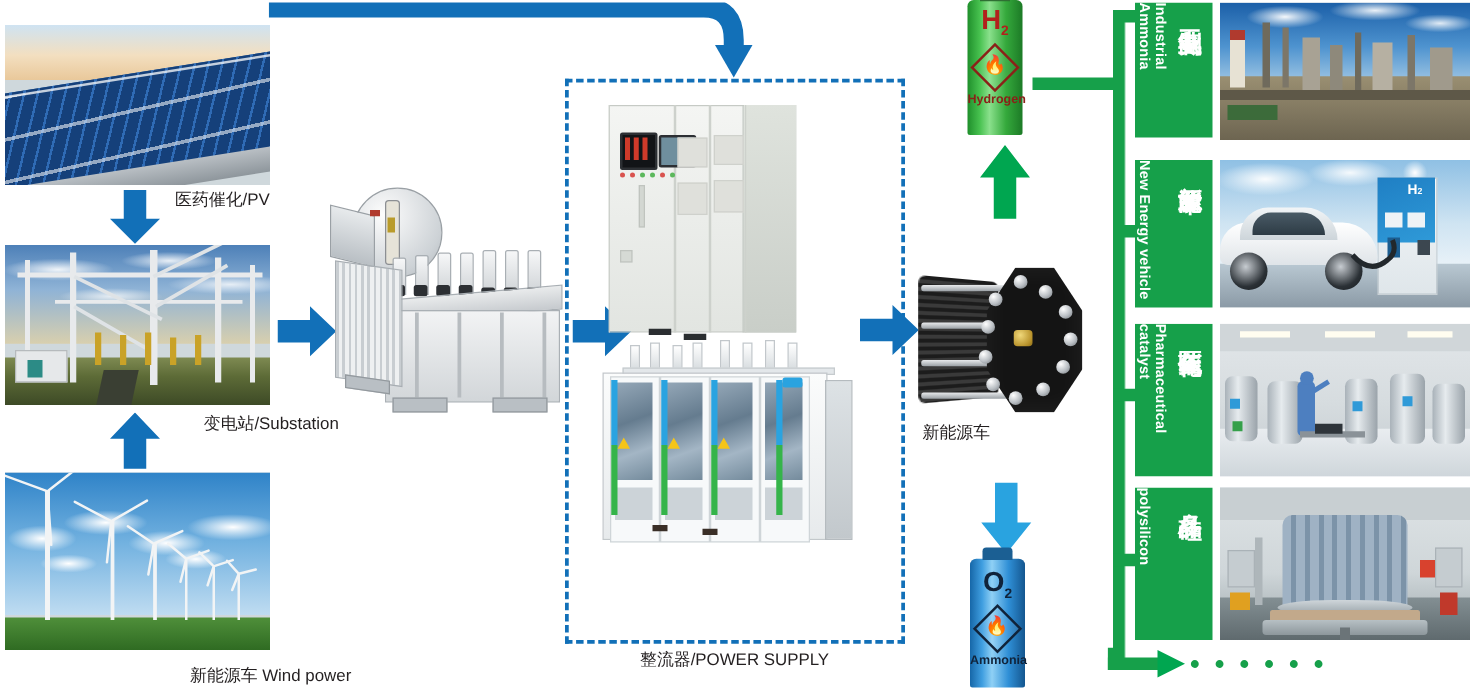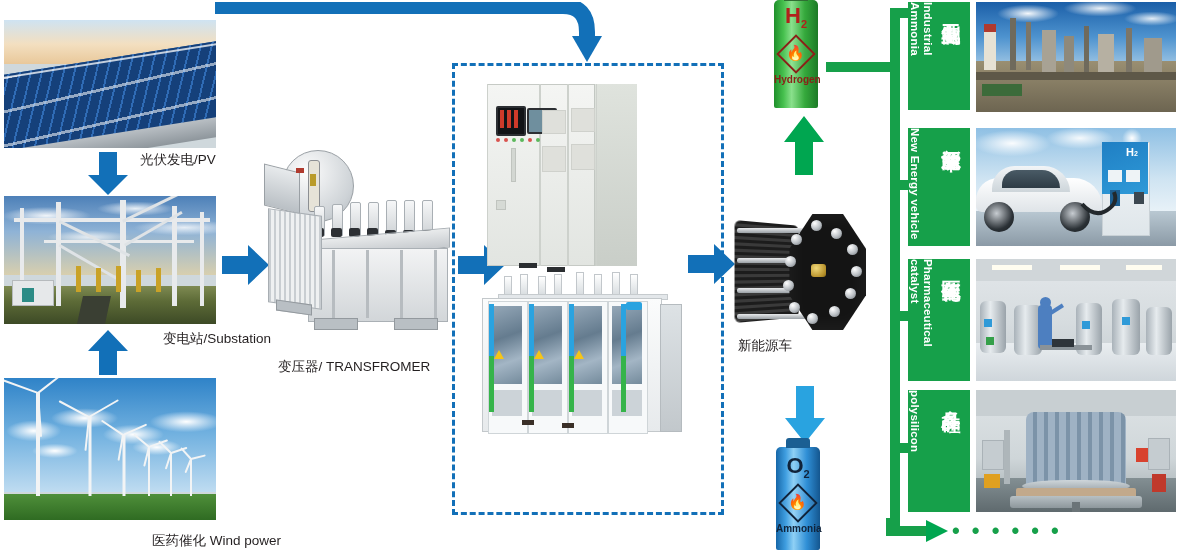--- a/index.html
+++ b/index.html
@@ -140,21 +140,21 @@
     <polygon class="arr-blue" points="357,34 387,34 372,60"></polygon>
   </svg>
 
   <div class="photo" style="left:4px;top:20px;width:212px;height:128px;">
     <div class="sky pv-sky"></div>
     <div class="pv-field"></div>
     <div class="pv-rows"></div>
     <div class="pv-edge"></div>
     <div style="position:absolute;left:0;right:0;top:31%;height:2px;background:rgba(255,255,255,.75);transform:skewY(-9deg);"></div>
   </div>
-  <div class="lbl-text" style="left:140px;top:151px;">光伏发电/PV</div>
+  <div class="lbl-text" style="left:140px;top:151px;">医药催化/PV</div>
 
   <svg class="abs" style="left:86px;top:152px;" width="44" height="44">
     <polygon class="arr-blue" points="13,0 31,0 31,23 42,23 22,43 2,23 13,23"></polygon>
   </svg>
 
   <div class="photo" style="left:4px;top:196px;width:212px;height:128px;">
     <div class="sky ss-sky"></div>
     <div class="ss-clouds"></div>
     <div class="ground ss-ground"></div>
 
@@ -218,21 +218,21 @@
       <i class="b" style="left:1px;top:0;width:17px;transform:rotate(108deg);"></i>
       <i class="b" style="left:1px;top:0;width:17px;transform:rotate(224deg);"></i>
     </div>
     <div class="turb" style="left:186px;top:80px;width:2px;height:38px;">
       <i class="mast" style="width:2px;height:38px;"></i>
       <i class="b" style="left:1px;top:0;width:15px;transform:rotate(-14deg);"></i>
       <i class="b" style="left:1px;top:0;width:15px;transform:rotate(112deg);"></i>
       <i class="b" style="left:1px;top:0;width:15px;transform:rotate(228deg);"></i>
     </div>
   </div>
-  <div class="lbl-text" style="left:152px;top:532px;">医药催化 Wind power</div>
+  <div class="lbl-text" style="left:152px;top:532px;">新能源车 Wind power</div>
 
   <svg class="abs" style="left:222px;top:244px;" width="48" height="42">
     <polygon class="arr-blue" points="0,12 26,12 26,1 47,21 26,41 26,30 0,30"></polygon>
   </svg>
 
   <div class="tx" style="left:258px;top:150px;width:196px;height:190px;">
     <div class="drum" style="left:24px;top:0px;width:70px;height:70px;"></div>
     <div class="drumbody" style="left:6px;top:18px;width:34px;height:40px;transform:skewY(14deg);"></div>
     <div class="gauge" style="left:50px;top:10px;width:10px;height:50px;"></div>
     <div style="position:absolute;left:52px;top:24px;width:6px;height:12px;background:#b99b2a;"></div>
@@ -256,21 +256,20 @@
     <div class="tank" style="left:50px;top:98px;width:138px;height:72px;"></div>
     <div class="fin" style="left:10px;top:62px;width:52px;height:92px;transform:skewY(8deg);"></div>
     <div style="position:absolute;left:74px;top:100px;width:3px;height:68px;background:#b7bcc0;"></div>
     <div style="position:absolute;left:108px;top:100px;width:3px;height:68px;background:#b7bcc0;"></div>
     <div style="position:absolute;left:142px;top:100px;width:3px;height:68px;background:#b7bcc0;"></div>
     <div style="position:absolute;left:176px;top:100px;width:3px;height:68px;background:#b7bcc0;"></div>
     <div class="foot" style="left:56px;top:168px;width:42px;height:10px;"></div>
     <div class="foot" style="left:136px;top:168px;width:42px;height:10px;"></div>
     <div class="foot" style="left:18px;top:152px;width:34px;height:9px;transform:skewY(8deg);"></div>
   </div>
-  <div class="lbl-text" style="left:278px;top:358px;">变压器/ TRANSFROMER</div>
 
   <svg class="abs" style="left:458px;top:244px;" width="48" height="42">
     <polygon class="arr-blue" points="0,12 26,12 26,1 47,21 26,41 26,30 0,30"></polygon>
   </svg>
 
   <div class="dashbox" style="left:452px;top:63px;width:266px;height:446px;"></div>
 
   <div class="cab" style="left:487px;top:84px;width:150px;height:182px;">
     <div class="body"></div>
     <div class="side" style="width:42px;"></div>
@@ -334,20 +333,21 @@
     <div class="stripe-b" style="left:145px;top:14px;height:52px;"></div>
     <div class="stripe-g" style="left:145px;top:66px;height:56px;"></div>
     <div class="warn" style="left:18px;top:60px;"></div>
     <div class="warn" style="left:58px;top:60px;"></div>
     <div class="warn" style="left:98px;top:60px;"></div>
     <div style="position:absolute;left:150px;top:12px;width:16px;height:8px;background:#2aa3e0;border-radius:2px;"></div>
     <div style="position:absolute;left:46px;top:130px;width:12px;height:5px;background:#3a2f27;"></div>
     <div style="position:absolute;left:86px;top:133px;width:12px;height:5px;background:#3a2f27;"></div>
   </div>
 
+  <div class="lbl-text" style="left:512px;top:519px;">整流器/POWER SUPPLY</div>
 
   <svg class="abs" style="left:688px;top:243px;" width="48" height="42">
     <polygon class="arr-blue" points="0,12 26,12 26,1 47,21 26,41 26,30 0,30"></polygon>
   </svg>
 
   <div class="ely" style="left:734px;top:214px;width:132px;height:116px;">
     <div class="barrel"></div>
     <div class="tierod" style="top:14px;"></div>
     <div class="tierod" style="top:44px;"></div>
     <div class="tierod" style="top:74px;"></div>

